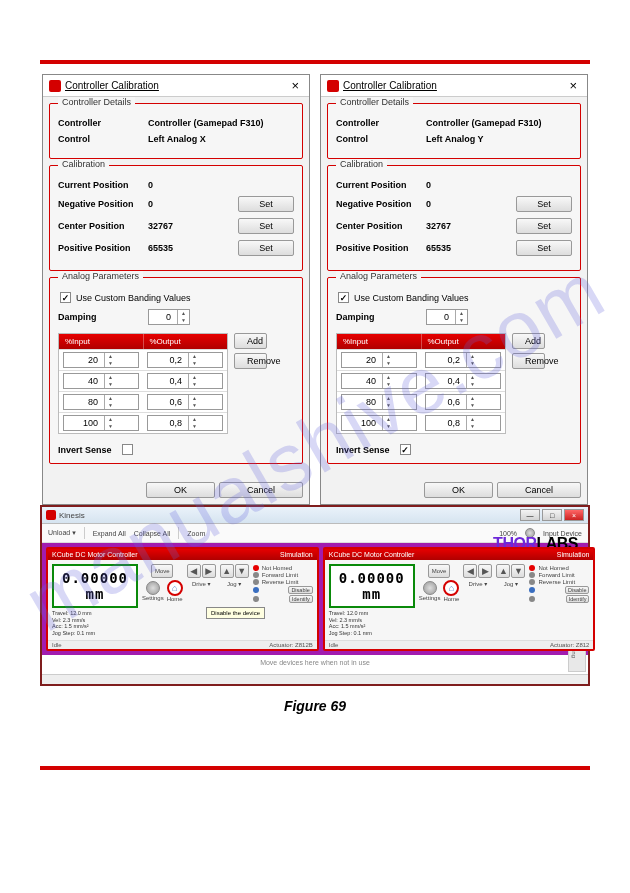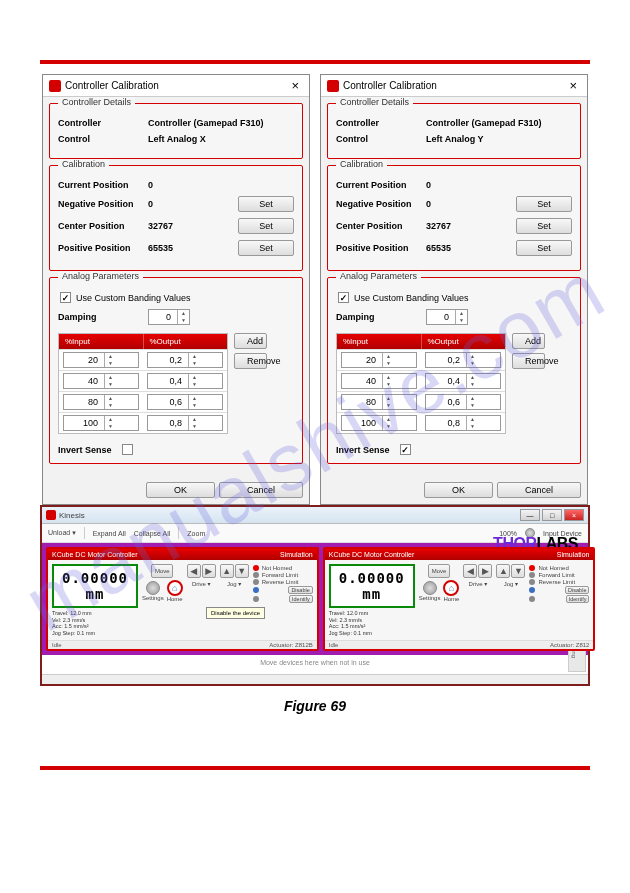--- a/index.html
+++ b/index.html
@@ -4,21 +4,21 @@
 <style>
 * { box-sizing: border-box; margin: 0; padding: 0; }
 body { width: 630px; height: 893px; background: #fff; font-family: Arial, sans-serif; font-size: 9px; position: relative; }
 .watermark { position: absolute; top: 50%; left: 50%; transform: translate(-50%, -50%) rotate(-30deg); font-size: 80px; color: rgba(100, 100, 220, 0.25); font-weight: 400; pointer-events: none; z-index: 100; white-space: nowrap; letter-spacing: 2px; }
 .red-bar { height: 4px; background: #d40000; margin: 0 40px; }
 .content { padding: 0 40px; }
 .dialogs-row { display: flex; gap: 10px; margin-top: 10px; justify-content: center; }
 .dialog { width: 268px; border: 1px solid #888; background: #f2f2f2; }
 .dialog-title { display: flex; align-items: center; padding: 3px 6px; background: #fff; border-bottom: 1px solid #ccc; font-size: 10px; }
 .dialog-title .icon-app { width: 12px; height: 12px; margin-right: 4px; background: #d40000; border-radius: 2px; display: inline-block; }
-.dialog-title .title-text { flex: 1; }
+.dialog-title .title-text { flex: 1; text-decoration: underline; }
 .dialog-title .closex { font-size: 13px; cursor: pointer; padding: 0 4px; }
 .dialog-body { padding: 6px; }
 .fieldset { border: 1px solid #d40000; border-radius: 2px; padding: 8px 8px; margin-bottom: 6px; position: relative; background: #f6f6f6; }
 .fieldset .legend { position: absolute; top: -7px; left: 8px; background: #f6f6f6; padding: 0 4px; font-size: 9px; color: #333; }
 .row { display: flex; align-items: center; margin: 6px 0; }
 .row .lbl { width: 90px; font-weight: bold; font-size: 9px; }
 .row .val { width: 60px; font-weight: bold; font-size: 9px; }
 .row .valt { font-weight: bold; font-size: 9px; }
 .btn { background: linear-gradient(#f8f8f8, #ddd); border: 1px solid #999; padding: 2px 12px; font-size: 9px; cursor: pointer; border-radius: 2px; margin-left: auto; width: 56px; text-align: center; }
 .btn-inline { width: auto; padding: 2px 10px; margin-left: 4px; }

